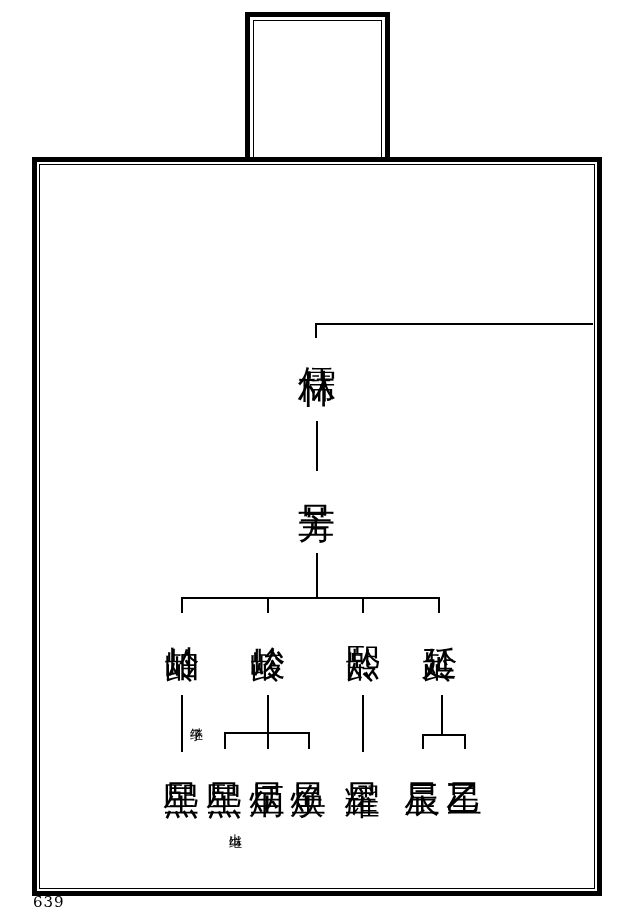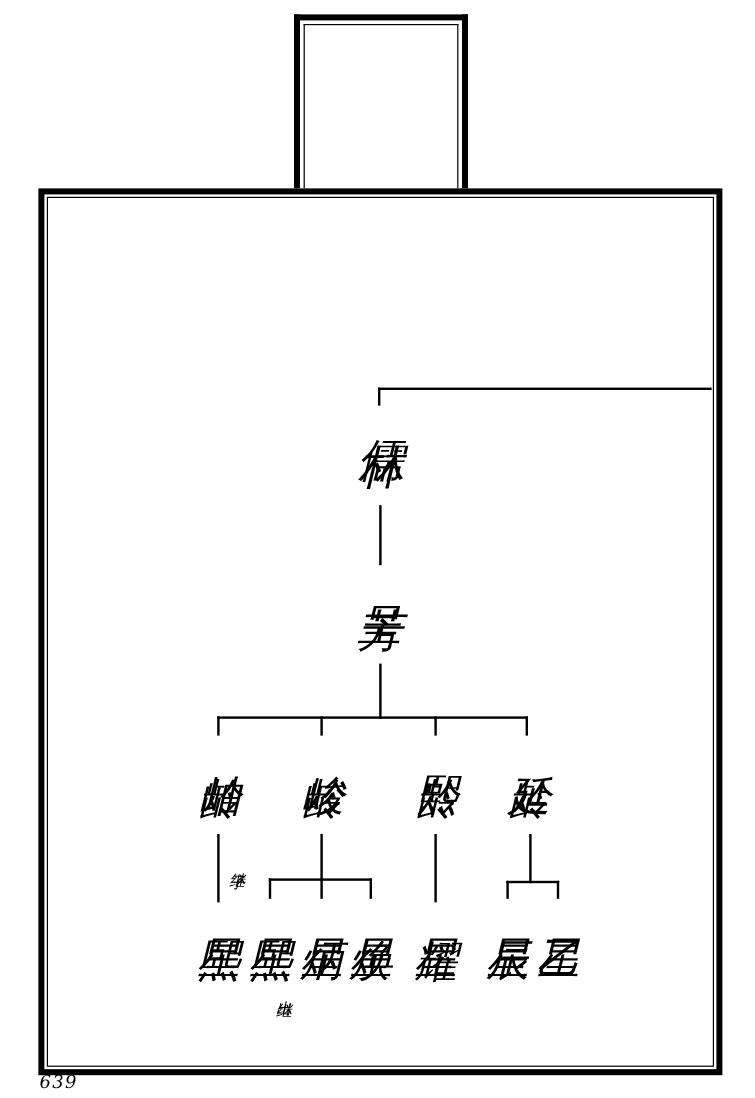--- a/index.html
+++ b/index.html
@@ -4,21 +4,20 @@
 <style>
   html, body { margin: 0; padding: 0; background: #ffffff; }
   #screen {
     position: relative;
     width: 629px;
     height: 915px;
     background: #ffffff;
     overflow: hidden;
     font-family: "DejaVu Serif", "Liberation Serif", serif;
     color: #000;
-    font-style: italic;
   }
   
   .header-box {
     position: absolute;
     left: 245px; top: 12px;
     width: 145px; height: 145px;
     box-sizing: border-box;
     border: 5px solid #000;
     border-bottom: none;
     background: #fff;

